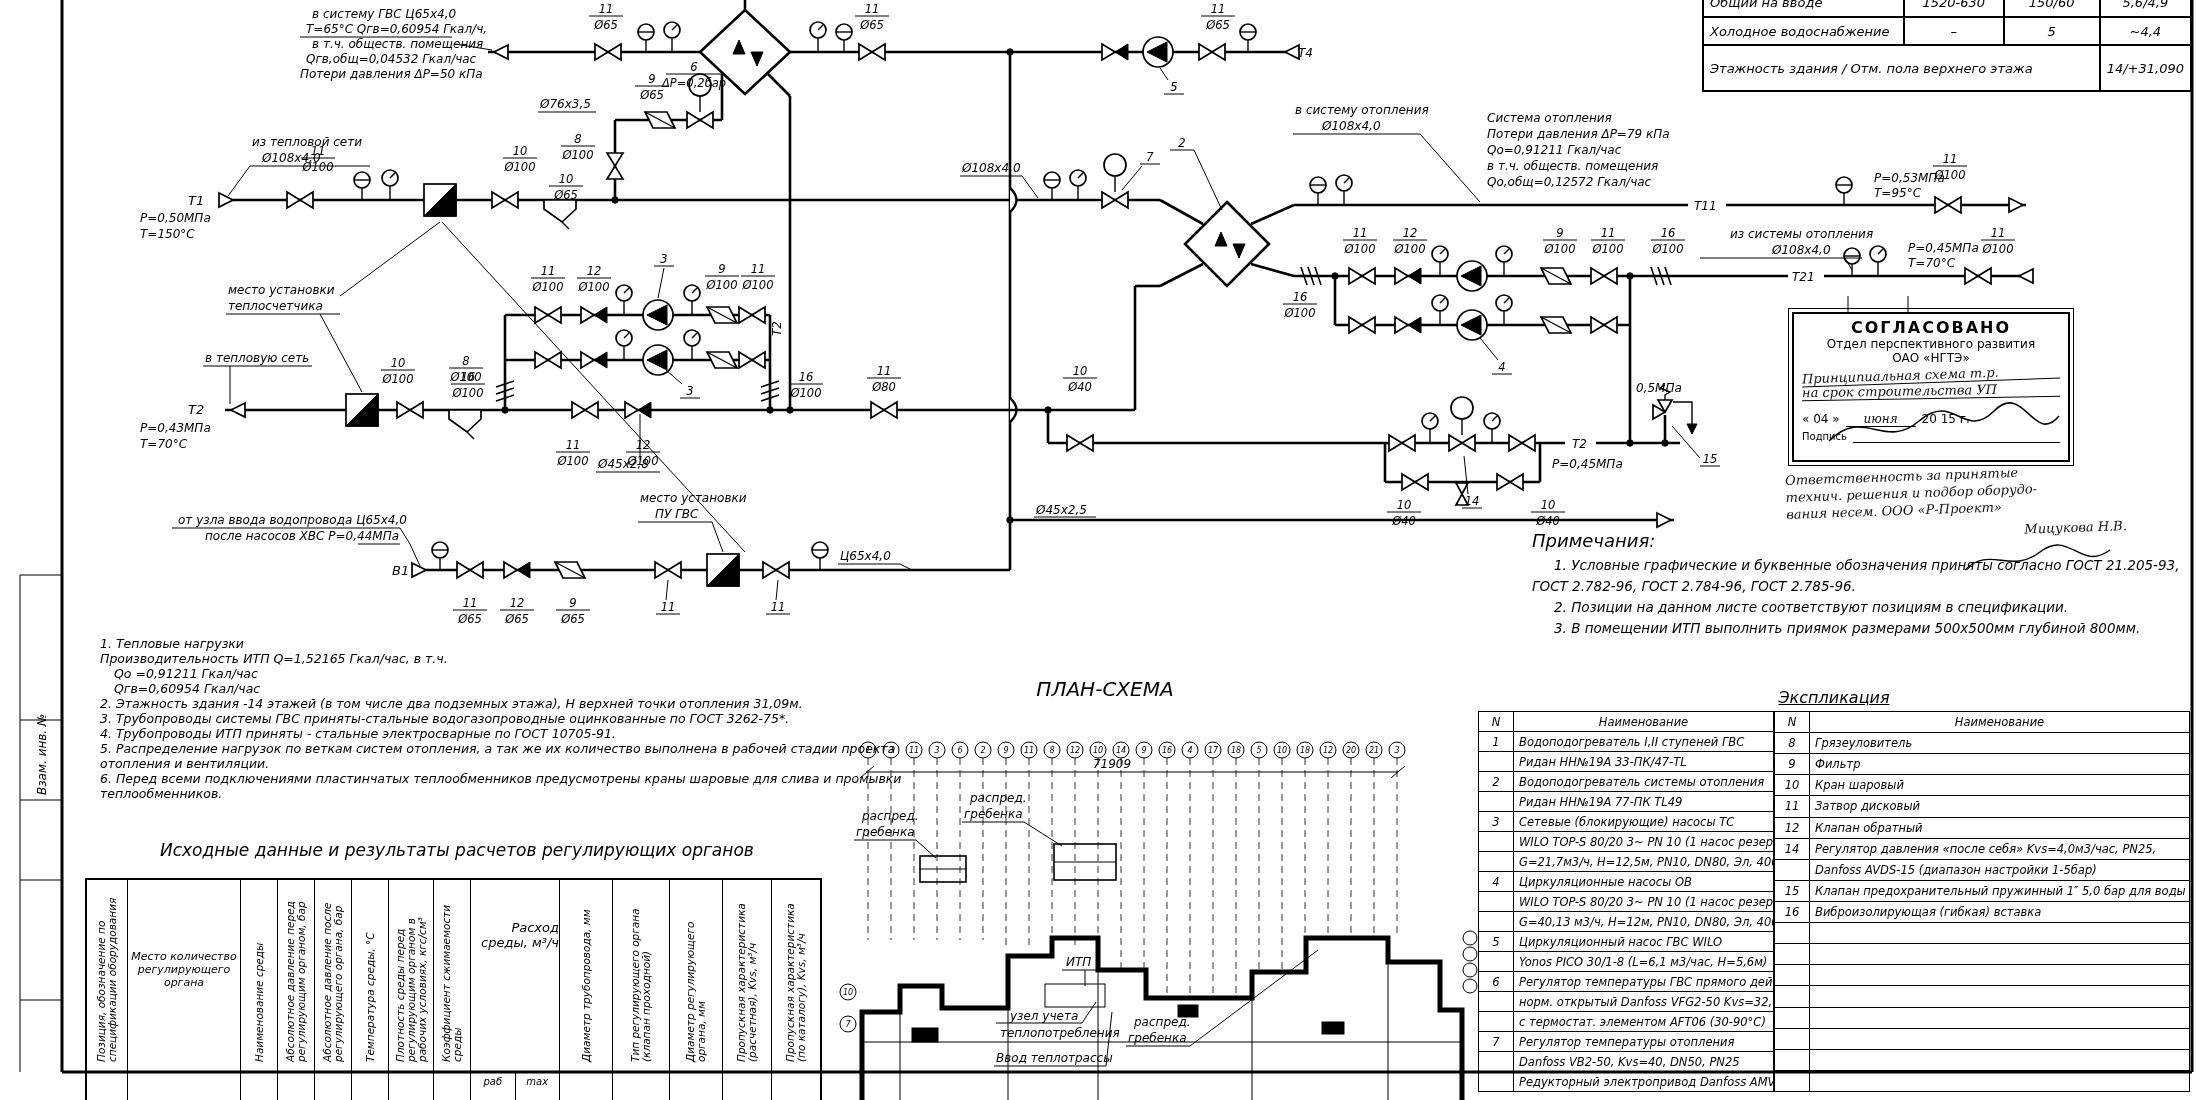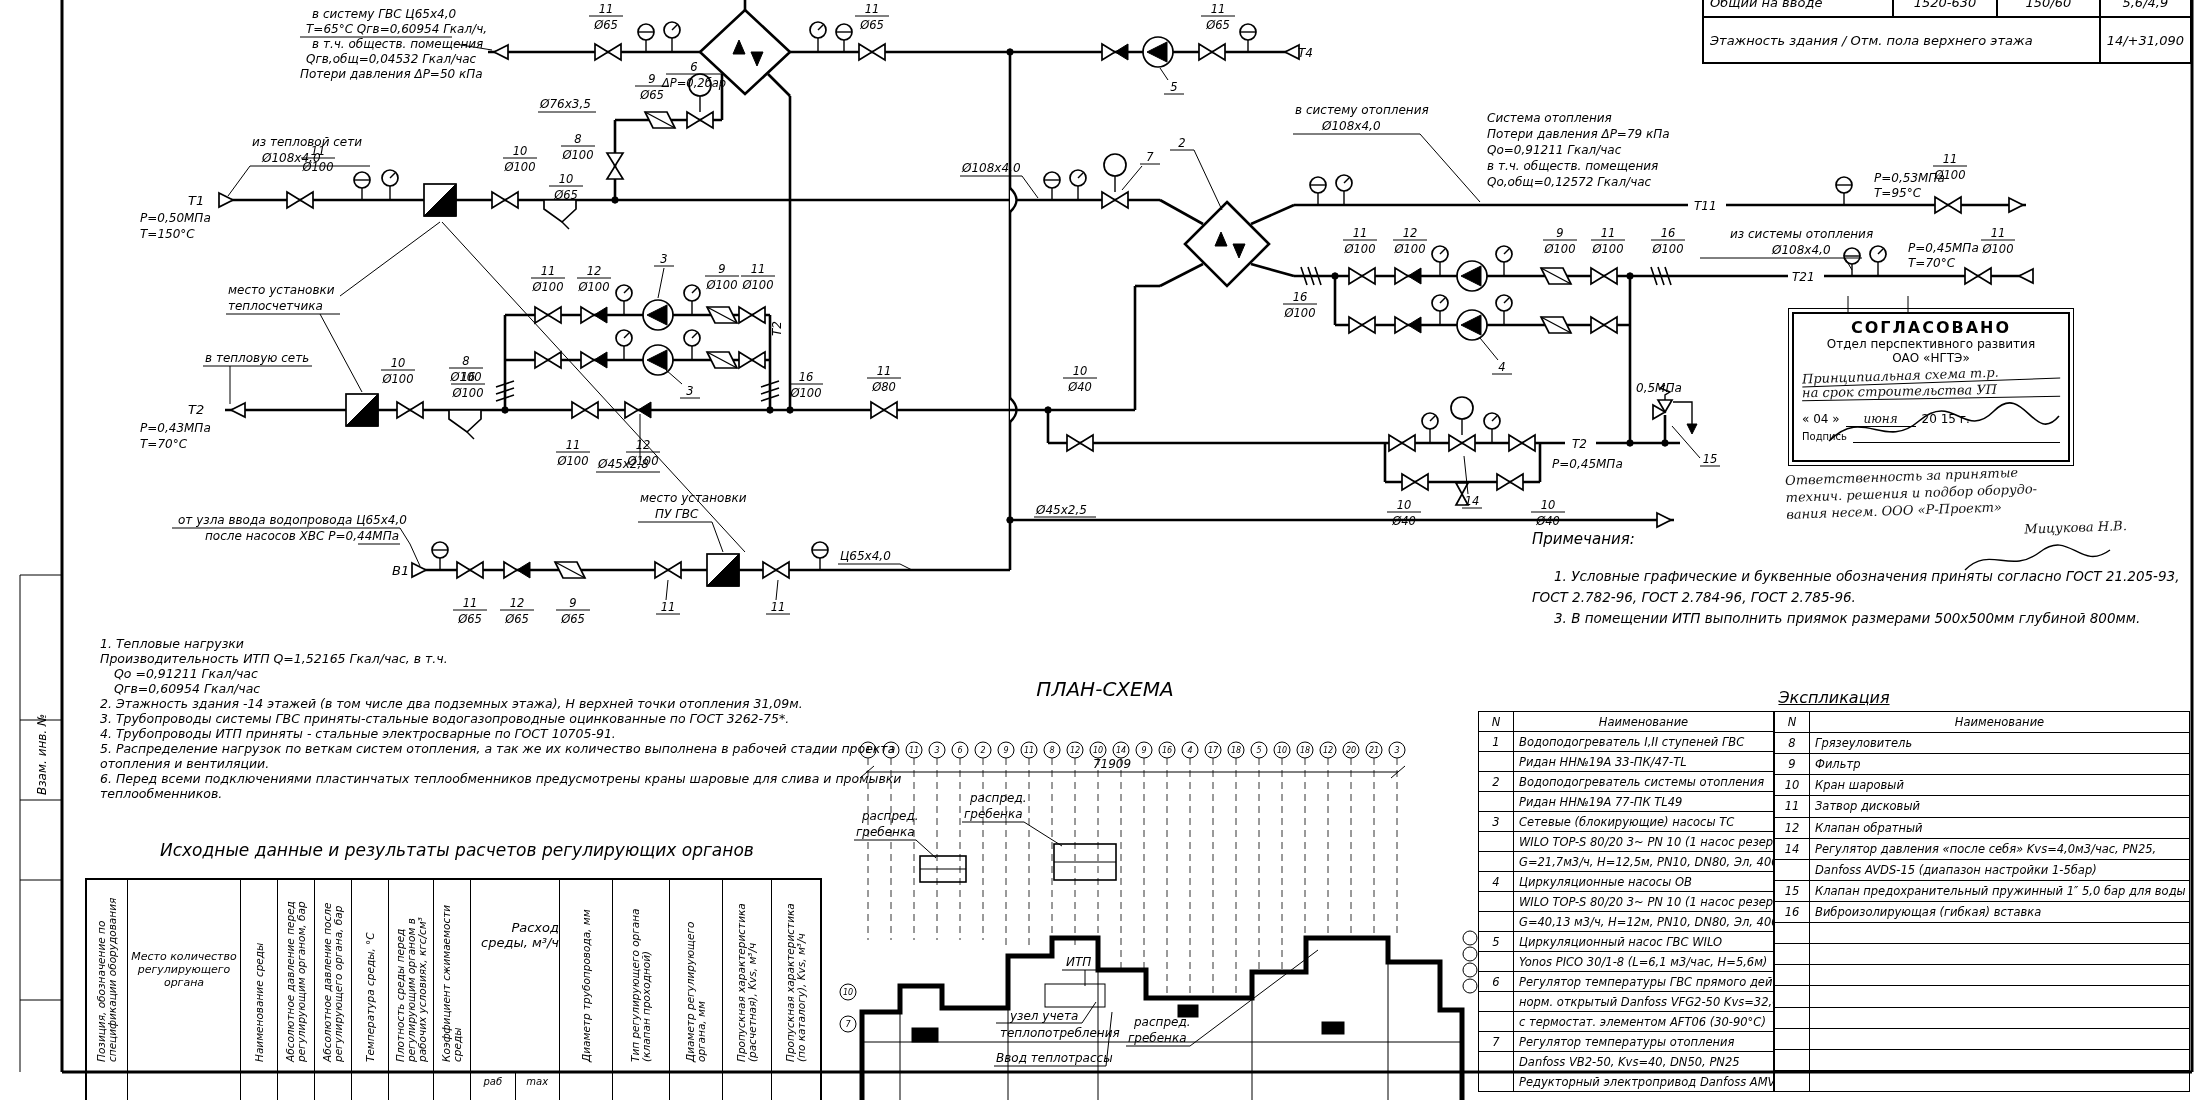--- a/index.html
+++ b/index.html
@@ -838,20 +838,26 @@
 
 <div class="abs" style="left:1702px;top:-14px;width:490px;">
   <table class="gtbl info-tbl" style="width:100%;">
     <tbody>
           <tr style="height:30px;">
       <td style="width:190px">Общий на вводе</td>
       <td style="width:96px">1520-630</td>
       <td style="width:98px">150/60</td>
       <td>5,6/4,9</td>
     </tr>
+    <tr style="height:28px;">
+      <td>Холодное водоснабжение</td>
+      <td>–</td>
+      <td>5</td>
+      <td>~4,4</td>
+    </tr>
     <tr style="height:46px;">
       <td colspan="3">Этажность здания / Отм. пола верхнего этажа</td>
       <td style="text-align:center">14/+31,090</td>
     </tr>
   </tbody>
       </table>
 </div>
 
 <div class="abs stamp" style="left:1792px;top:312px;width:274px;height:146px;">
   <div class="t">СОГЛАСОВАНО</div>
@@ -876,23 +882,24 @@
   <div>Ответственность за принятые</div>
   <div>технич. решения и подбор оборудо-</div>
   <div>вания несем. ООО «Р-Проект»</div>
   <div style="text-align:right;margin-top:6px;">Мицукова Н.В.</div>
 </div>
 <svg class="abs" style="left:1960px;top:540px;" width="160" height="40">
   <path d="M5,30 C30,5 50,35 80,12 S120,32 150,10" stroke="#000" stroke-width="1.4" fill="none"></path>
 </svg>
 
 <div class="abs" style="left:1532px;top:530px;">
-  <div class="it" style="font-size:15px;margin-bottom:18px;">Примечания:</div>
+  <div class="it" style="font-size:18px;margin-bottom:4px;">Примечания:</div>
   <div class="notes-line" style="padding-left:22px;">1. Условные графические и буквенные обозначения приняты согласно ГОСТ 21.205-93,</div>
   <div class="notes-line">ГОСТ 2.782-96, ГОСТ 2.784-96, ГОСТ 2.785-96.</div>
+  <div class="notes-line" style="padding-left:22px;">2. Позиции на данном листе соответствуют позициям в спецификации.</div>
   <div class="notes-line" style="padding-left:22px;">3. В помещении ИТП выполнить приямок размерами 500х500мм глубиной 800мм.</div>
 </div>
 
 <div class="abs" style="left:100px;top:636px;">
   <div class="lnotes-line">1. Тепловые нагрузки</div>
   <div class="lnotes-line">Производительность ИТП Q=1,52165 Гкал/час, в т.ч.</div>
   <div class="lnotes-line" style="padding-left:14px;">Qо =0,91211 Гкал/час</div>
   <div class="lnotes-line" style="padding-left:14px;">Qгв=0,60954 Гкал/час</div>
   <div class="lnotes-line">2. Этажность здания -14 этажей (в том числе два подземных этажа), Н верхней точки отопления 31,09м.</div>
   <div class="lnotes-line">3. Трубопроводы системы ГВС приняты-стальные водогазопроводные оцинкованные по ГОСТ 3262-75*.</div>

